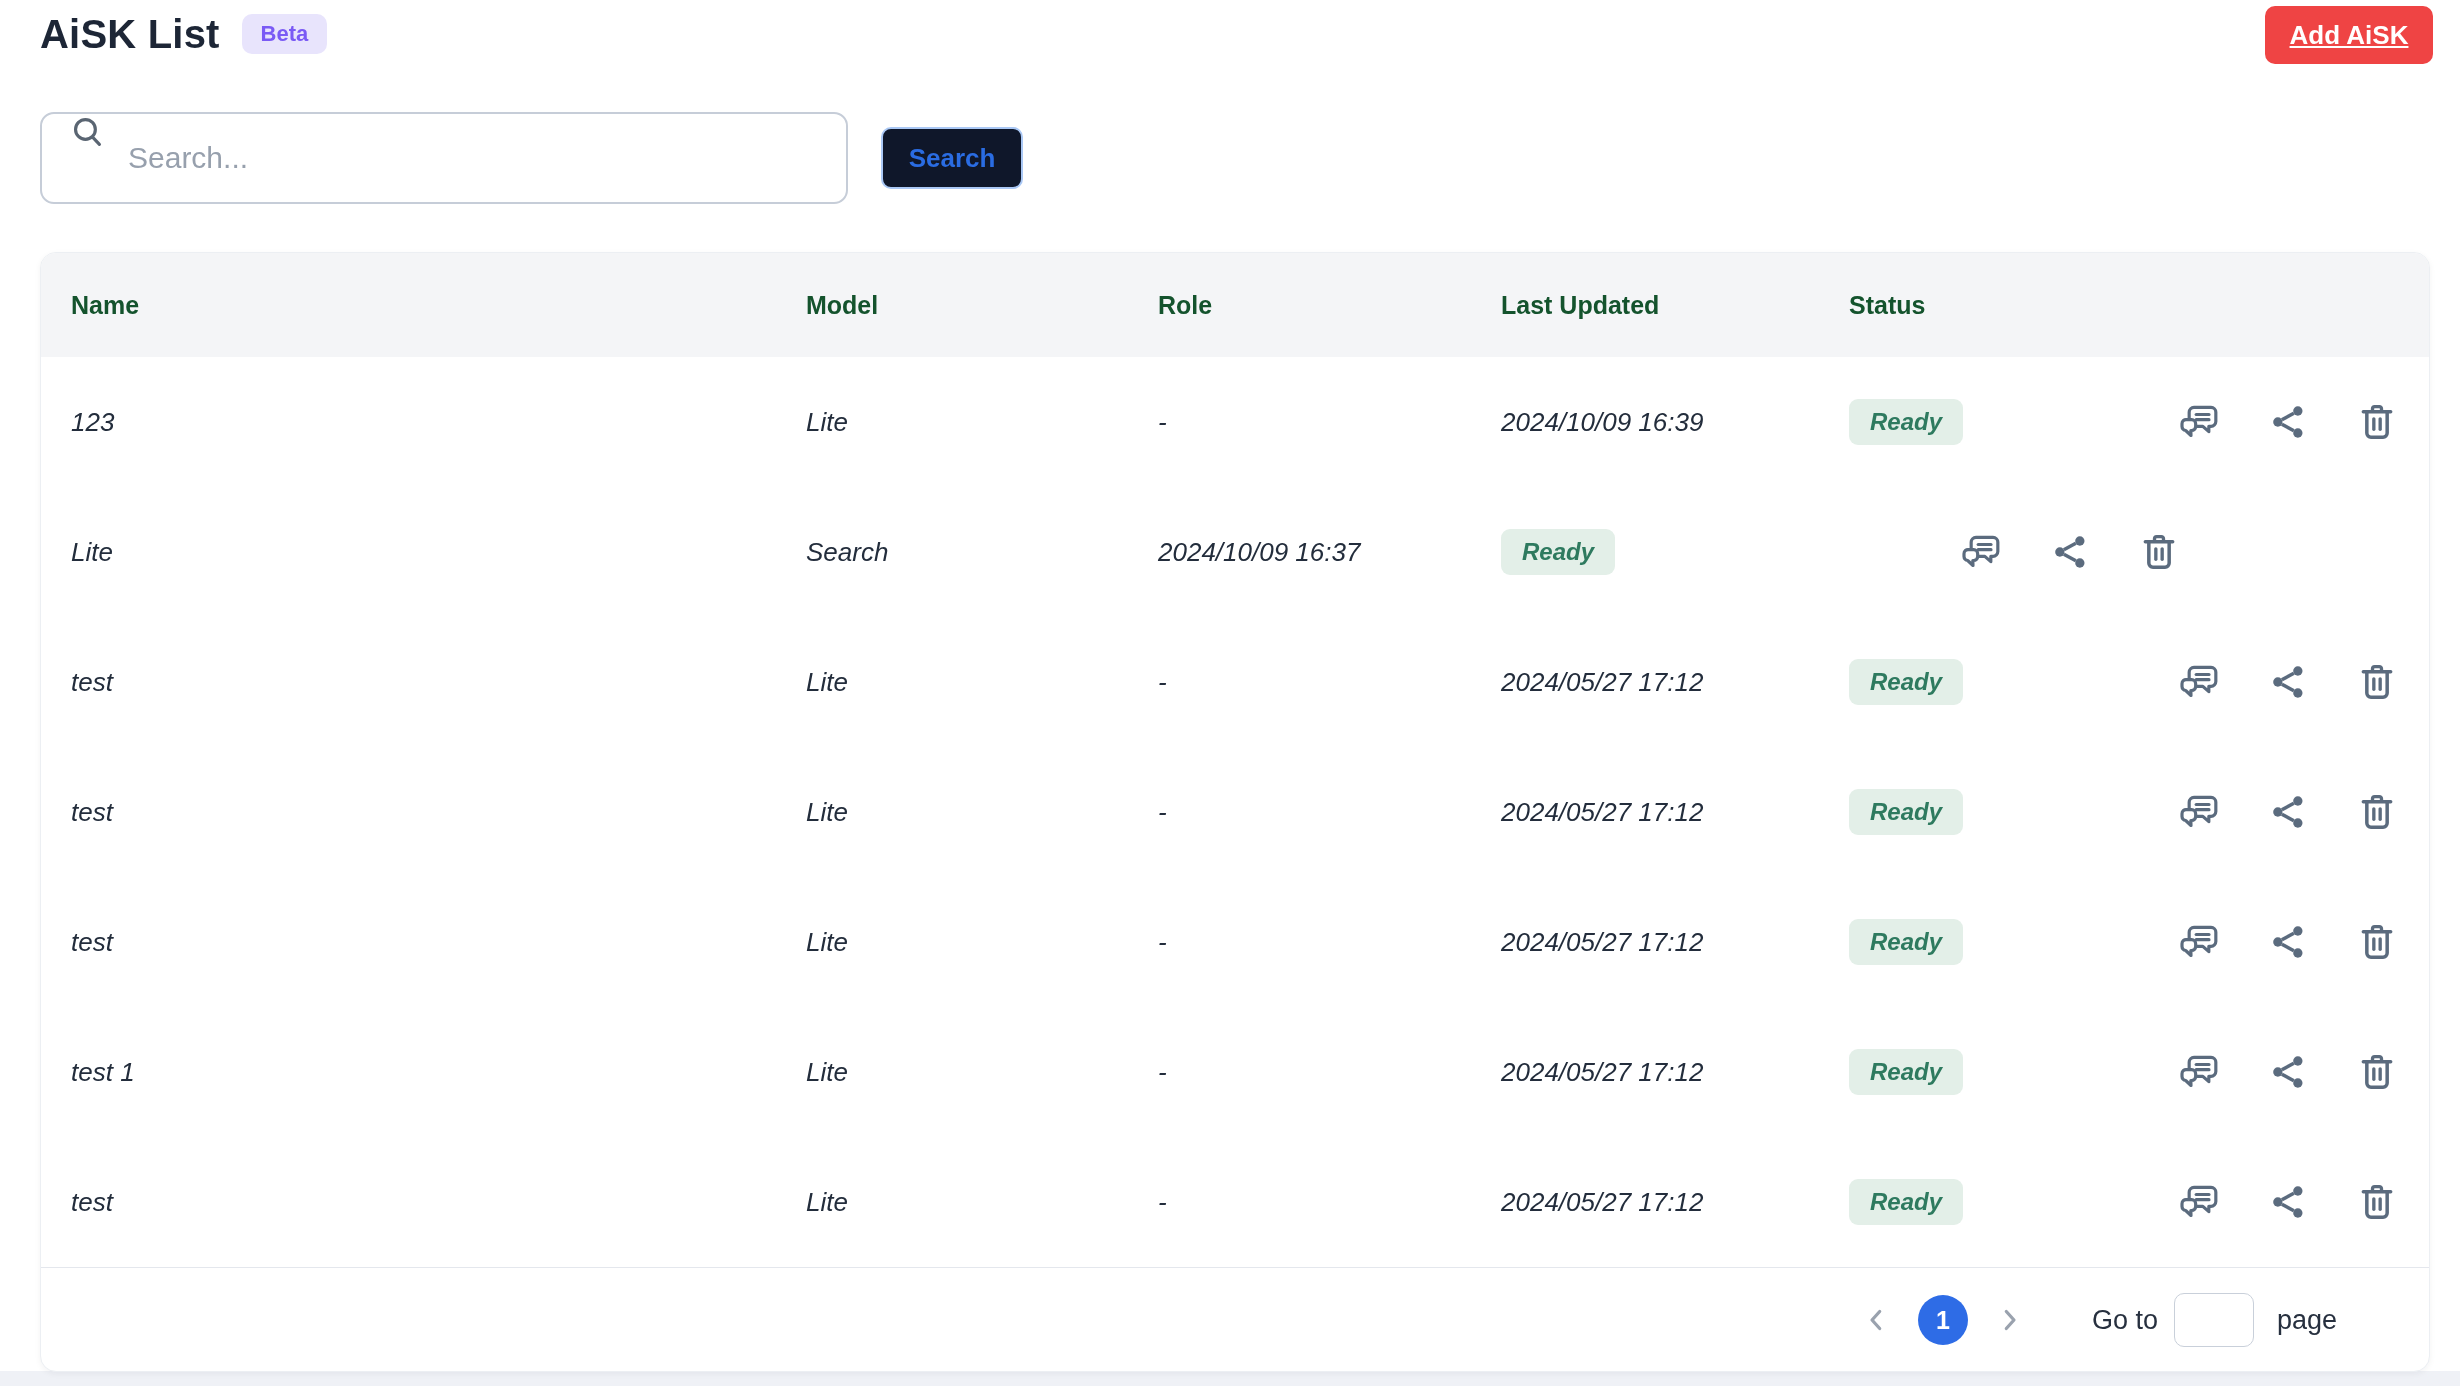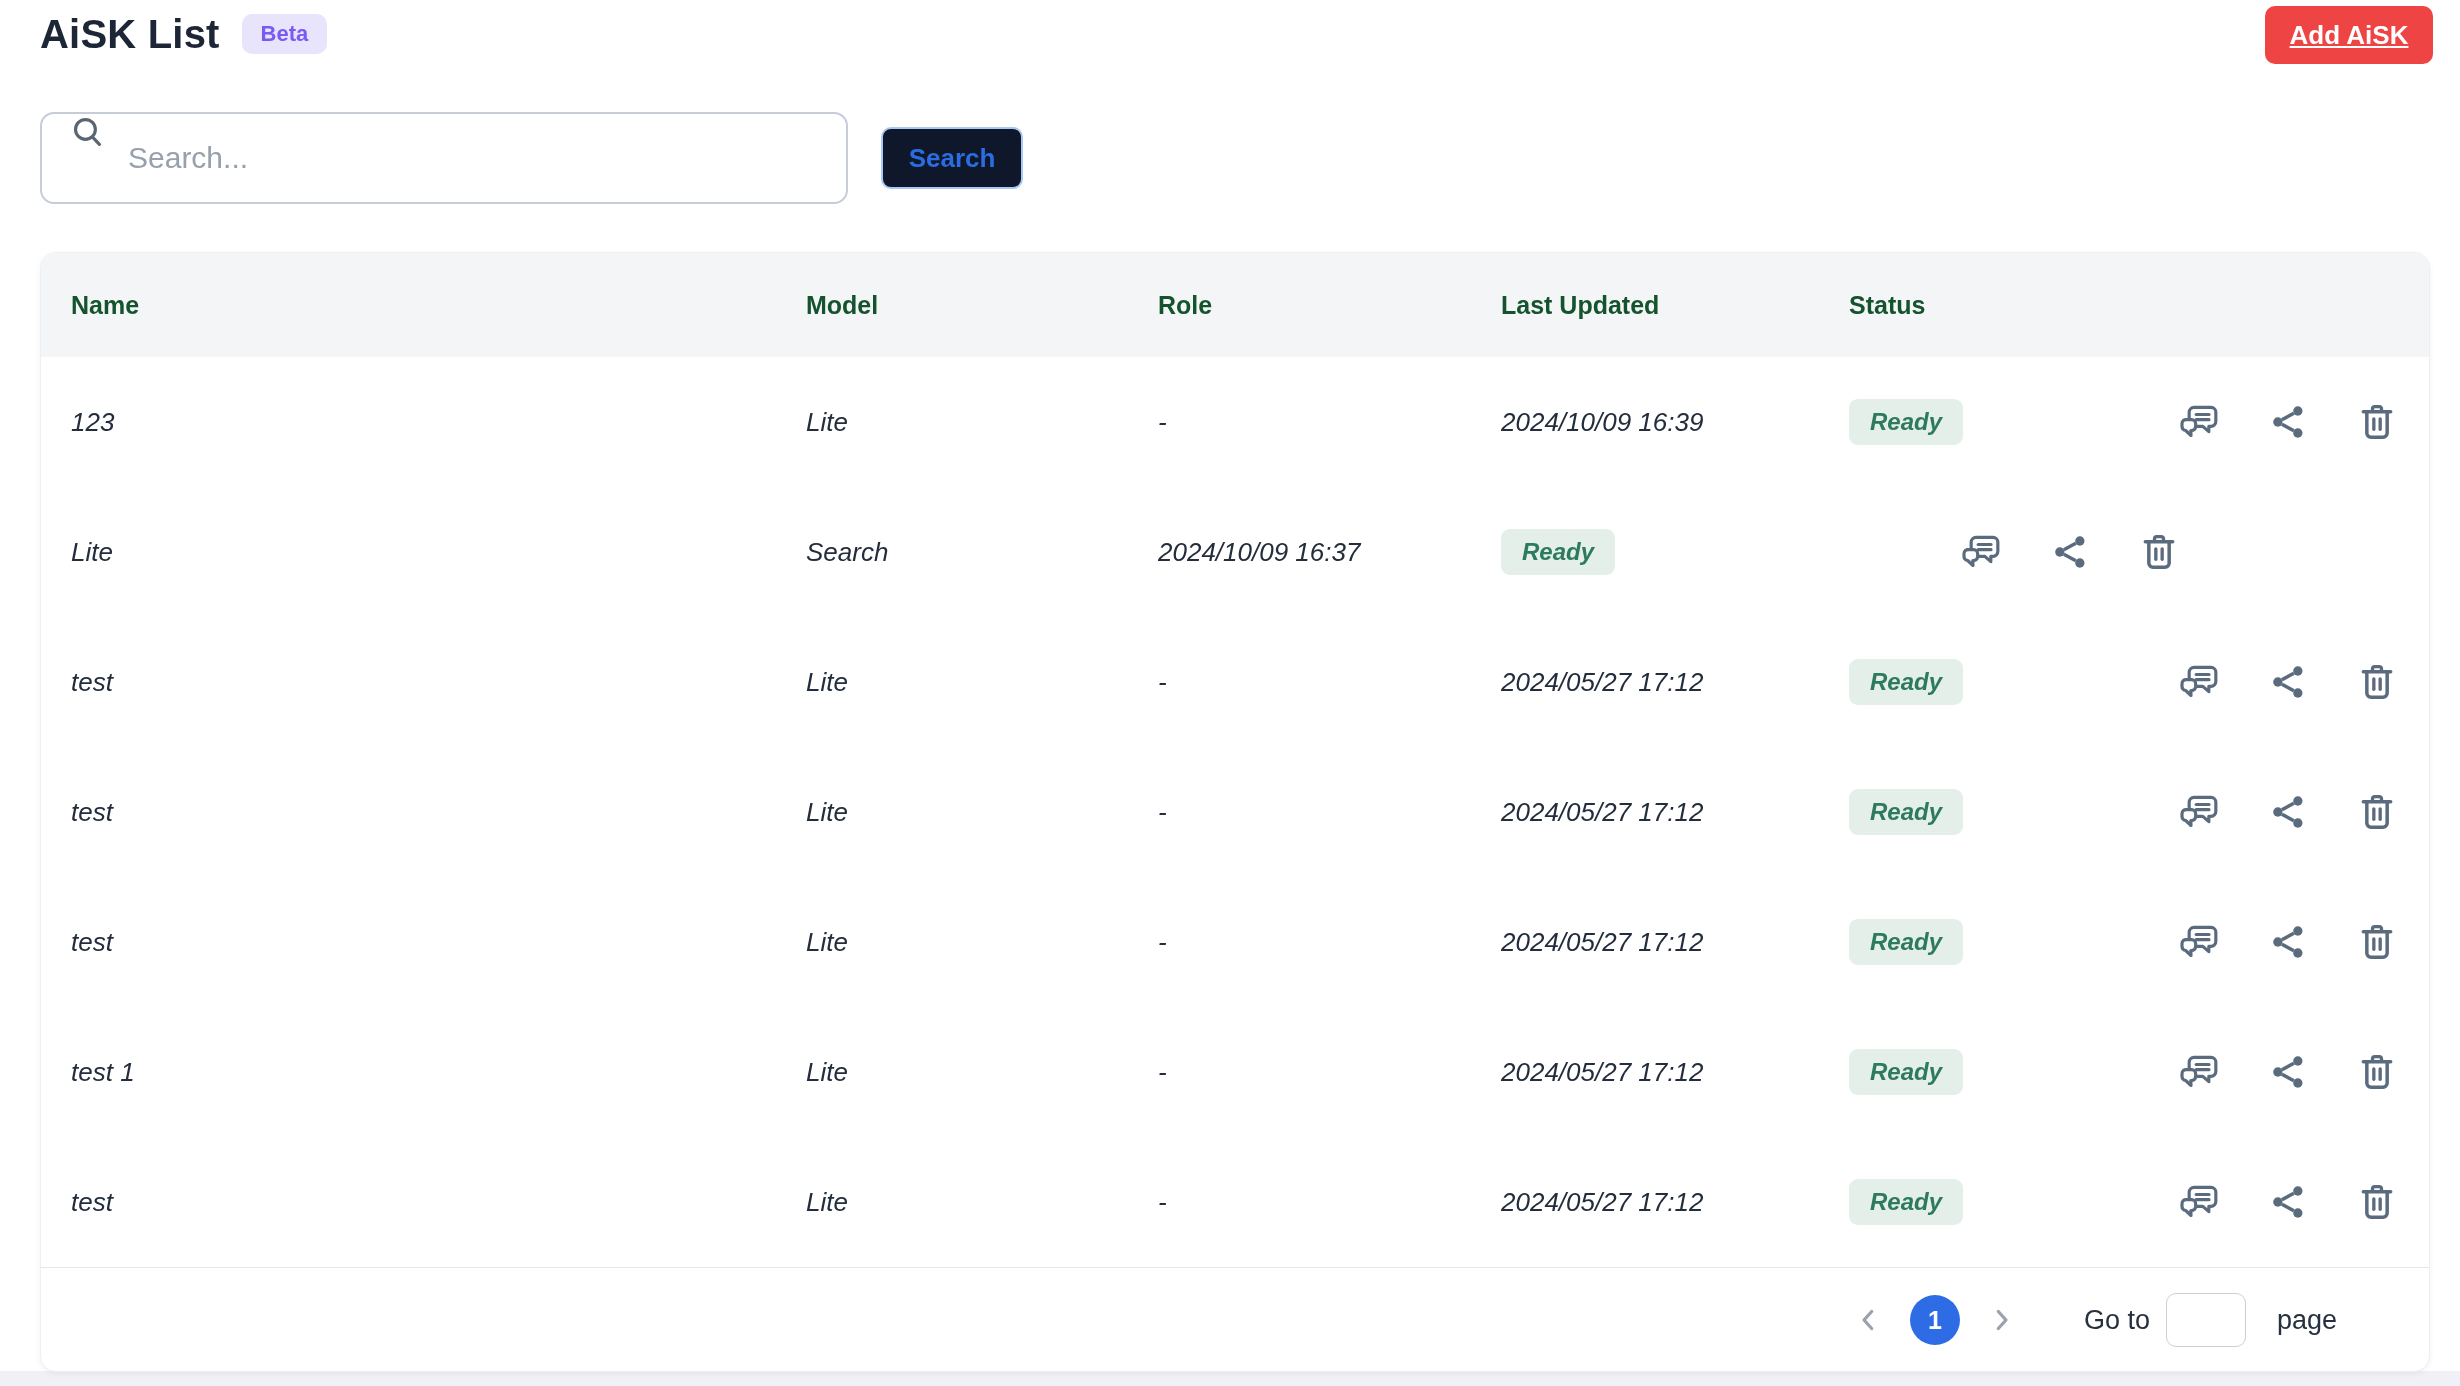--- a/index.html
+++ b/index.html
@@ -98,21 +98,21 @@
     font-size: 25px; font-weight: 700; cursor: pointer;
     display: flex; align-items: center; justify-content: center;
     margin: 0 22px;
   }
   .goto-label { margin-left: 62px; font-size: 27px; color: #27303f; }
   .goto-input {
     margin-left: 16px; width: 80px; height: 54px;
     border: 1.5px solid #c9d0da; border-radius: 10px; outline: none;
     font-family: inherit; font-size: 25px; text-align: center; color: #27303f;
   }
-  .page-label { margin-left: 31px; font-size: 27px; color: #27303f; }
+  .page-label { margin-left: 23px; font-size: 27px; color: #27303f; }
 </style>
 </head>
 <body>
 
 <svg width="0" height="0" style="position:absolute">
   <defs>
     <symbol id="i-search" viewBox="0 0 24 24">
       <circle cx="10.3" cy="10.3" r="6.6" fill="none" stroke="currentColor" stroke-width="2.1"></circle>
       <line x1="15.2" y1="15.6" x2="19.6" y2="20.2" stroke="currentColor" stroke-width="2.1" stroke-linecap="round"></line>
     </symbol>

